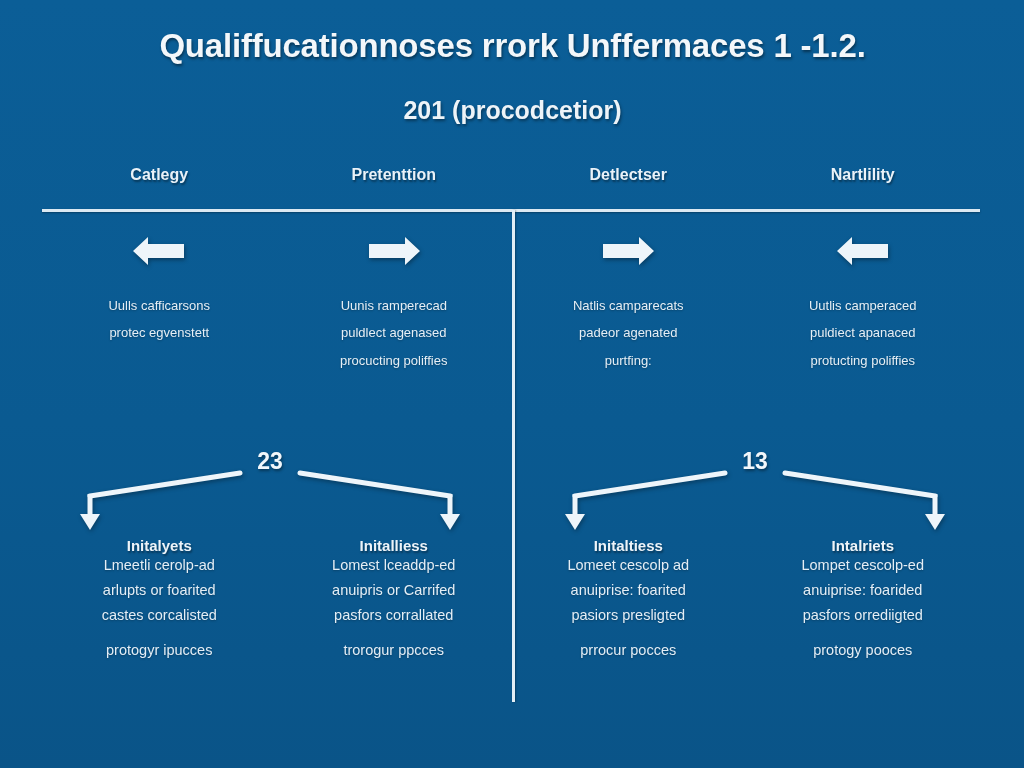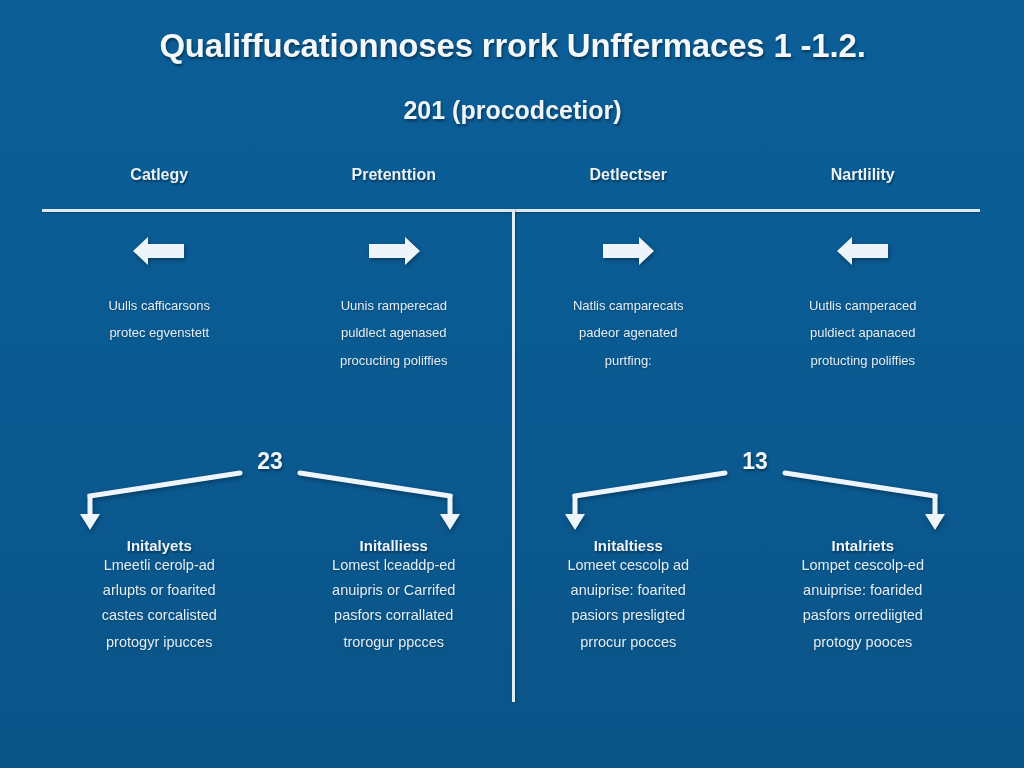--- a/index.html
+++ b/index.html
@@ -173,21 +173,21 @@
     padding: 0 12px;
     box-sizing: border-box;
   }
   .bottom-cell p {
     margin: 0 0 6px 0;
     font-size: 14.5px;
     color: #e4eef6;
     line-height: 1.3;
     text-shadow: 0 1px 2px rgba(0,0,0,0.26);
   }
-  .bottom-cell p.last { margin-top: 8px; }
+  .bottom-cell p.last { margin-top: 16px; }
 </style>
 </head>
 <body>
 
 <div class="slide">
 
   <div class="title-block">
     <div class="title-main">Qualiffucationnoses rrork Unffermaces 1 -1.2.</div>
     <div class="title-sub">201 (procodcetior)</div>
   </div>

